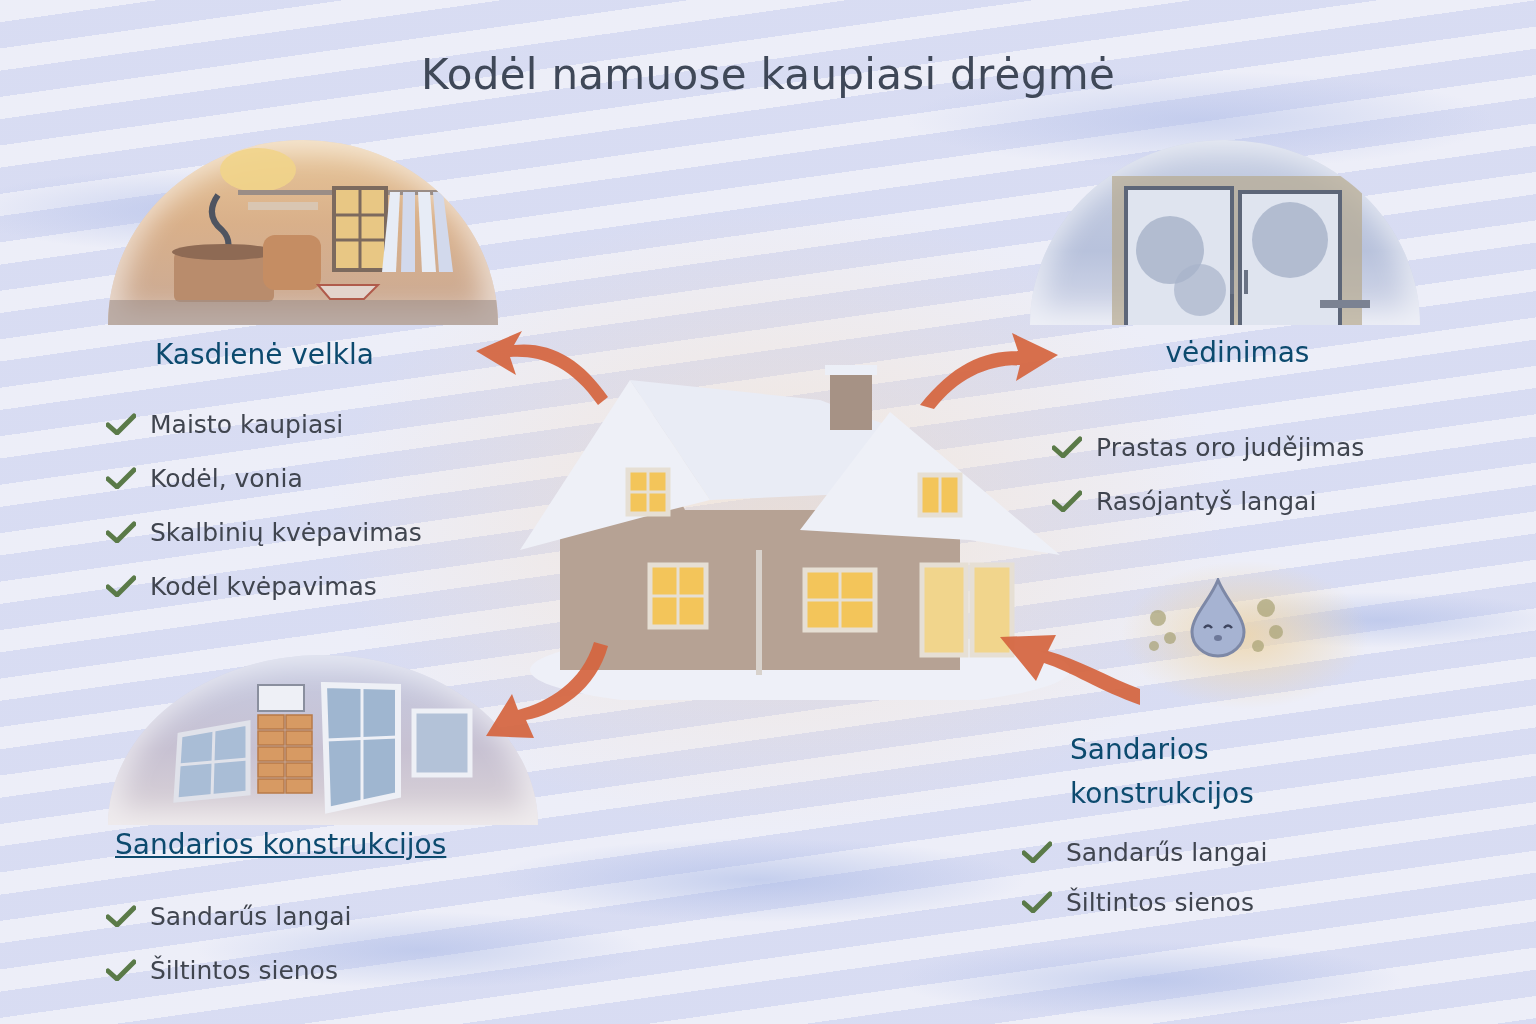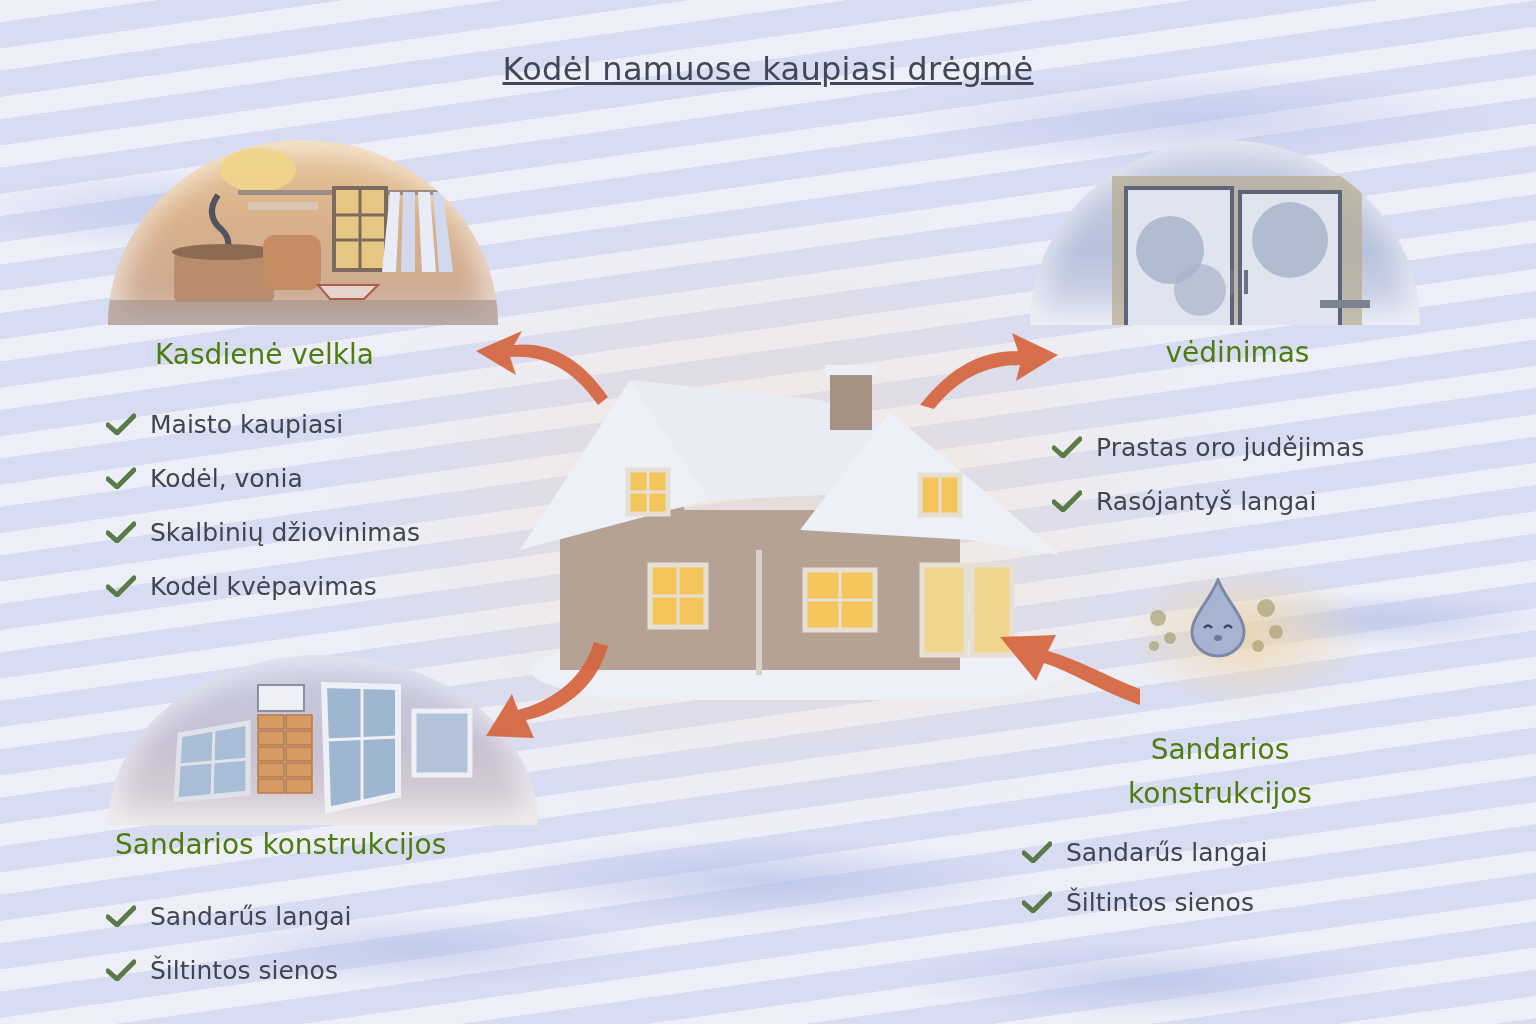--- a/index.html
+++ b/index.html
@@ -16,38 +16,38 @@
       radial-gradient(ellipse 380px 60px at 760px 880px, rgba(170,186,230,.6), transparent 70%),
       radial-gradient(ellipse 320px 55px at 420px 950px, rgba(170,186,230,.5), transparent 70%),
       radial-gradient(ellipse 360px 55px at 1150px 980px, rgba(170,186,230,.55), transparent 70%),
       radial-gradient(ellipse 260px 40px at 1380px 620px, rgba(170,186,230,.5), transparent 70%),
       radial-gradient(ellipse 600px 420px at 780px 520px, rgba(244,222,196,.55), transparent 75%),
       repeating-linear-gradient(172deg, rgba(255,255,255,.35) 0 22px, rgba(196,204,238,.35) 22px 48px),
       #e3e5f5;
   }
   .title {
     position:absolute; left:0; right:0; top:50px; text-align:center;
-    font-size:32px; color:#3f4858; letter-spacing:.3px;text-decoration:underline;
+    font-size:42px; color:#3f4858; letter-spacing:.3px;
   }
   
   .dome {
     position:absolute; border-radius:50% 50% 0 0 / 100% 100% 0 0; overflow:hidden;
     box-shadow:0 0 26px 14px rgba(255,255,255,.55) inset;
   }
   .dome-kitchen { left:108px; top:140px; width:390px; height:185px;
     background:linear-gradient(180deg,#e8c79a 0%,#d9b08a 45%,#c9aa97 100%); }
   .dome-window { left:1030px; top:140px; width:390px; height:185px;
     background:linear-gradient(180deg,#c7cfe3 0%,#b8c2dc 60%,#d8dcec 100%); }
   .dome-constr { left:108px; top:655px; width:430px; height:170px;
     background:linear-gradient(180deg,#c6cbe2 0%,#c7c1d2 55%,#dcd4d8 100%); }
   .warm-blob { position:absolute; left:1120px; top:560px; width:250px; height:150px;
     border-radius:50%; background:radial-gradient(ellipse at center, rgba(238,214,170,.85), rgba(230,210,190,.0) 70%); }
 
   
-  .heading { position:absolute; font-size:28px; color:#4d7c0f; }
+  .heading { position:absolute; font-size:28px; color:#0c4a6e; }
   .list { position:absolute; margin:0; padding:0; list-style:none; }
   .list li { display:flex; align-items:center; font-size:25px; color:#40454f; height:54px; }
   .check { width:30px; height:22px; margin-right:14px; flex:0 0 auto; }
   .check svg { display:block; }
 
   .arrow { position:absolute; }
   .house { position:absolute; left:520px; top:360px; width:560px; height:340px; }
 </style>
 </head>
 <body>
@@ -204,21 +204,21 @@
         </svg>
       </span>
     <span>Kodėl, vonia</span>
   </li>
   <li>
     <span class="check">
         <svg width="30" height="22" viewBox="0 0 30 22">
           <path d="M2 12 L11 20 L28 3" stroke="#5a7a48" stroke-width="5" fill="none" stroke-linecap="round" stroke-linejoin="round"></path>
         </svg>
       </span>
-    <span>Skalbinių džiovinimas</span>
+    <span>Skalbinių kvėpavimas</span>
   </li>
   <li>
     <span class="check">
         <svg width="30" height="22" viewBox="0 0 30 22">
           <path d="M2 12 L11 20 L28 3" stroke="#5a7a48" stroke-width="5" fill="none" stroke-linecap="round" stroke-linejoin="round"></path>
         </svg>
       </span>
     <span>Kodėl kvėpavimas</span>
   </li>
 </ul>
@@ -238,41 +238,41 @@
   <li>
     <span class="check">
         <svg width="30" height="22" viewBox="0 0 30 22">
           <path d="M2 12 L11 20 L28 3" stroke="#5a7a48" stroke-width="5" fill="none" stroke-linecap="round" stroke-linejoin="round"></path>
         </svg>
       </span>
     <span>Rasójantyš langai</span>
   </li>
 </ul>
 
-<div class="heading" style="left:115px;top:828px;">Sandarios konstrukcijos</div>
+<div class="heading" style="left:115px;top:828px;text-decoration:underline;">Sandarios konstrukcijos</div>
 <ul class="list" style="left:106px;top:889px;">
   <li>
     <span class="check">
         <svg width="30" height="22" viewBox="0 0 30 22">
           <path d="M2 12 L11 20 L28 3" stroke="#5a7a48" stroke-width="5" fill="none" stroke-linecap="round" stroke-linejoin="round"></path>
         </svg>
       </span>
     <span>Sandarűs langai</span>
   </li>
   <li>
     <span class="check">
         <svg width="30" height="22" viewBox="0 0 30 22">
           <path d="M2 12 L11 20 L28 3" stroke="#5a7a48" stroke-width="5" fill="none" stroke-linecap="round" stroke-linejoin="round"></path>
         </svg>
       </span>
     <span>Šiltintos sienos</span>
   </li>
 </ul>
 
-<div class="heading" style="left:1070px;top:728px;text-align:center;width:300px;line-height:44px;">
+<div class="heading" style="left:1070px;top:728px;width:300px;line-height:44px;">
   <div>Sandarios</div>
   <div>konstrukcijos</div>
 </div>
 <ul class="list" style="left:1022px;top:825px;">
   <li>
     <span class="check">
         <svg width="30" height="22" viewBox="0 0 30 22">
           <path d="M2 12 L11 20 L28 3" stroke="#5a7a48" stroke-width="5" fill="none" stroke-linecap="round" stroke-linejoin="round"></path>
         </svg>
       </span>

